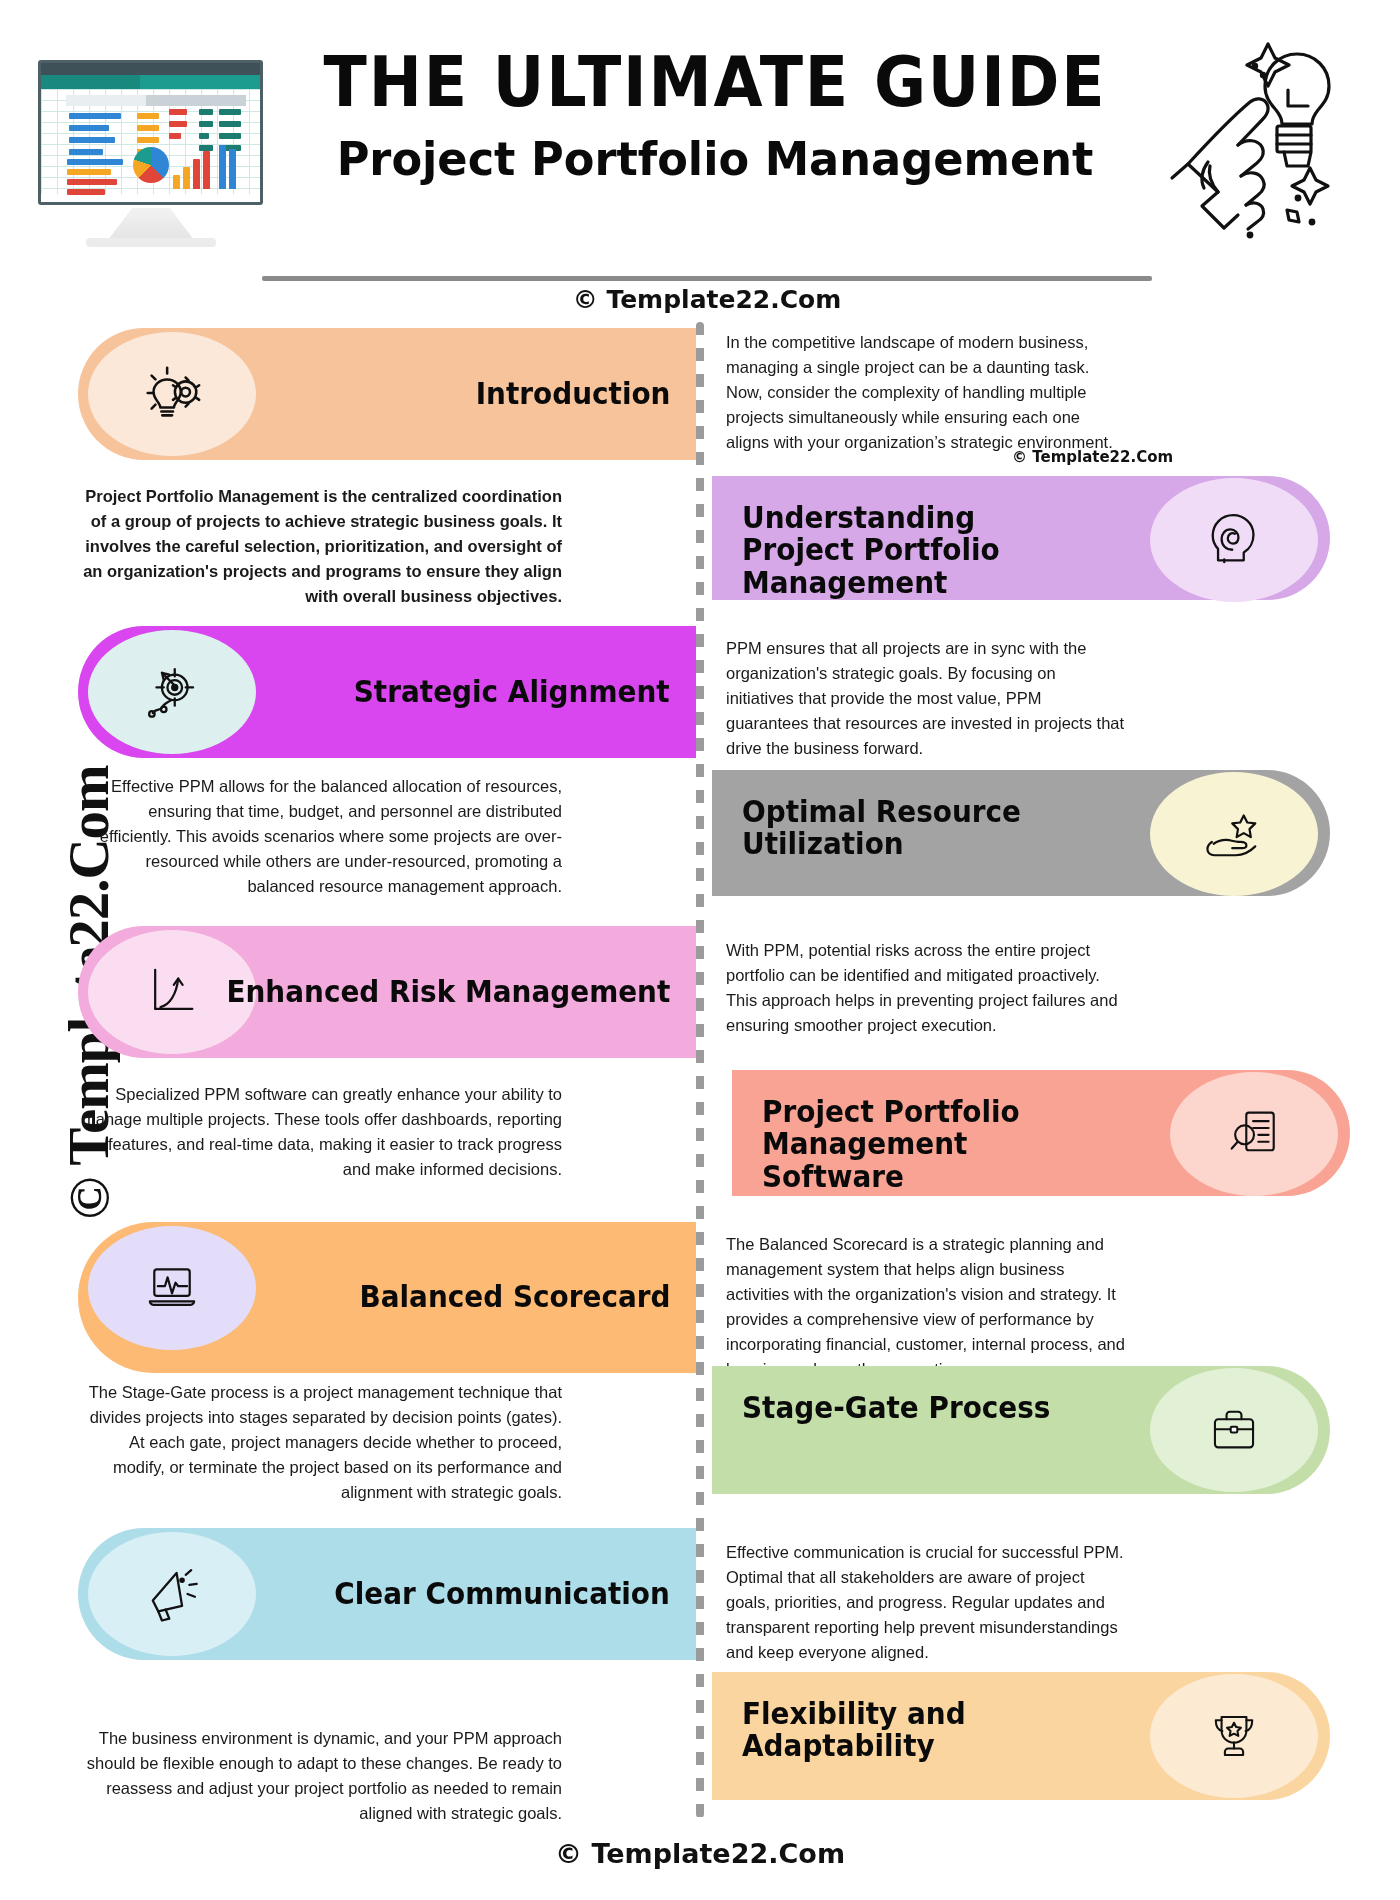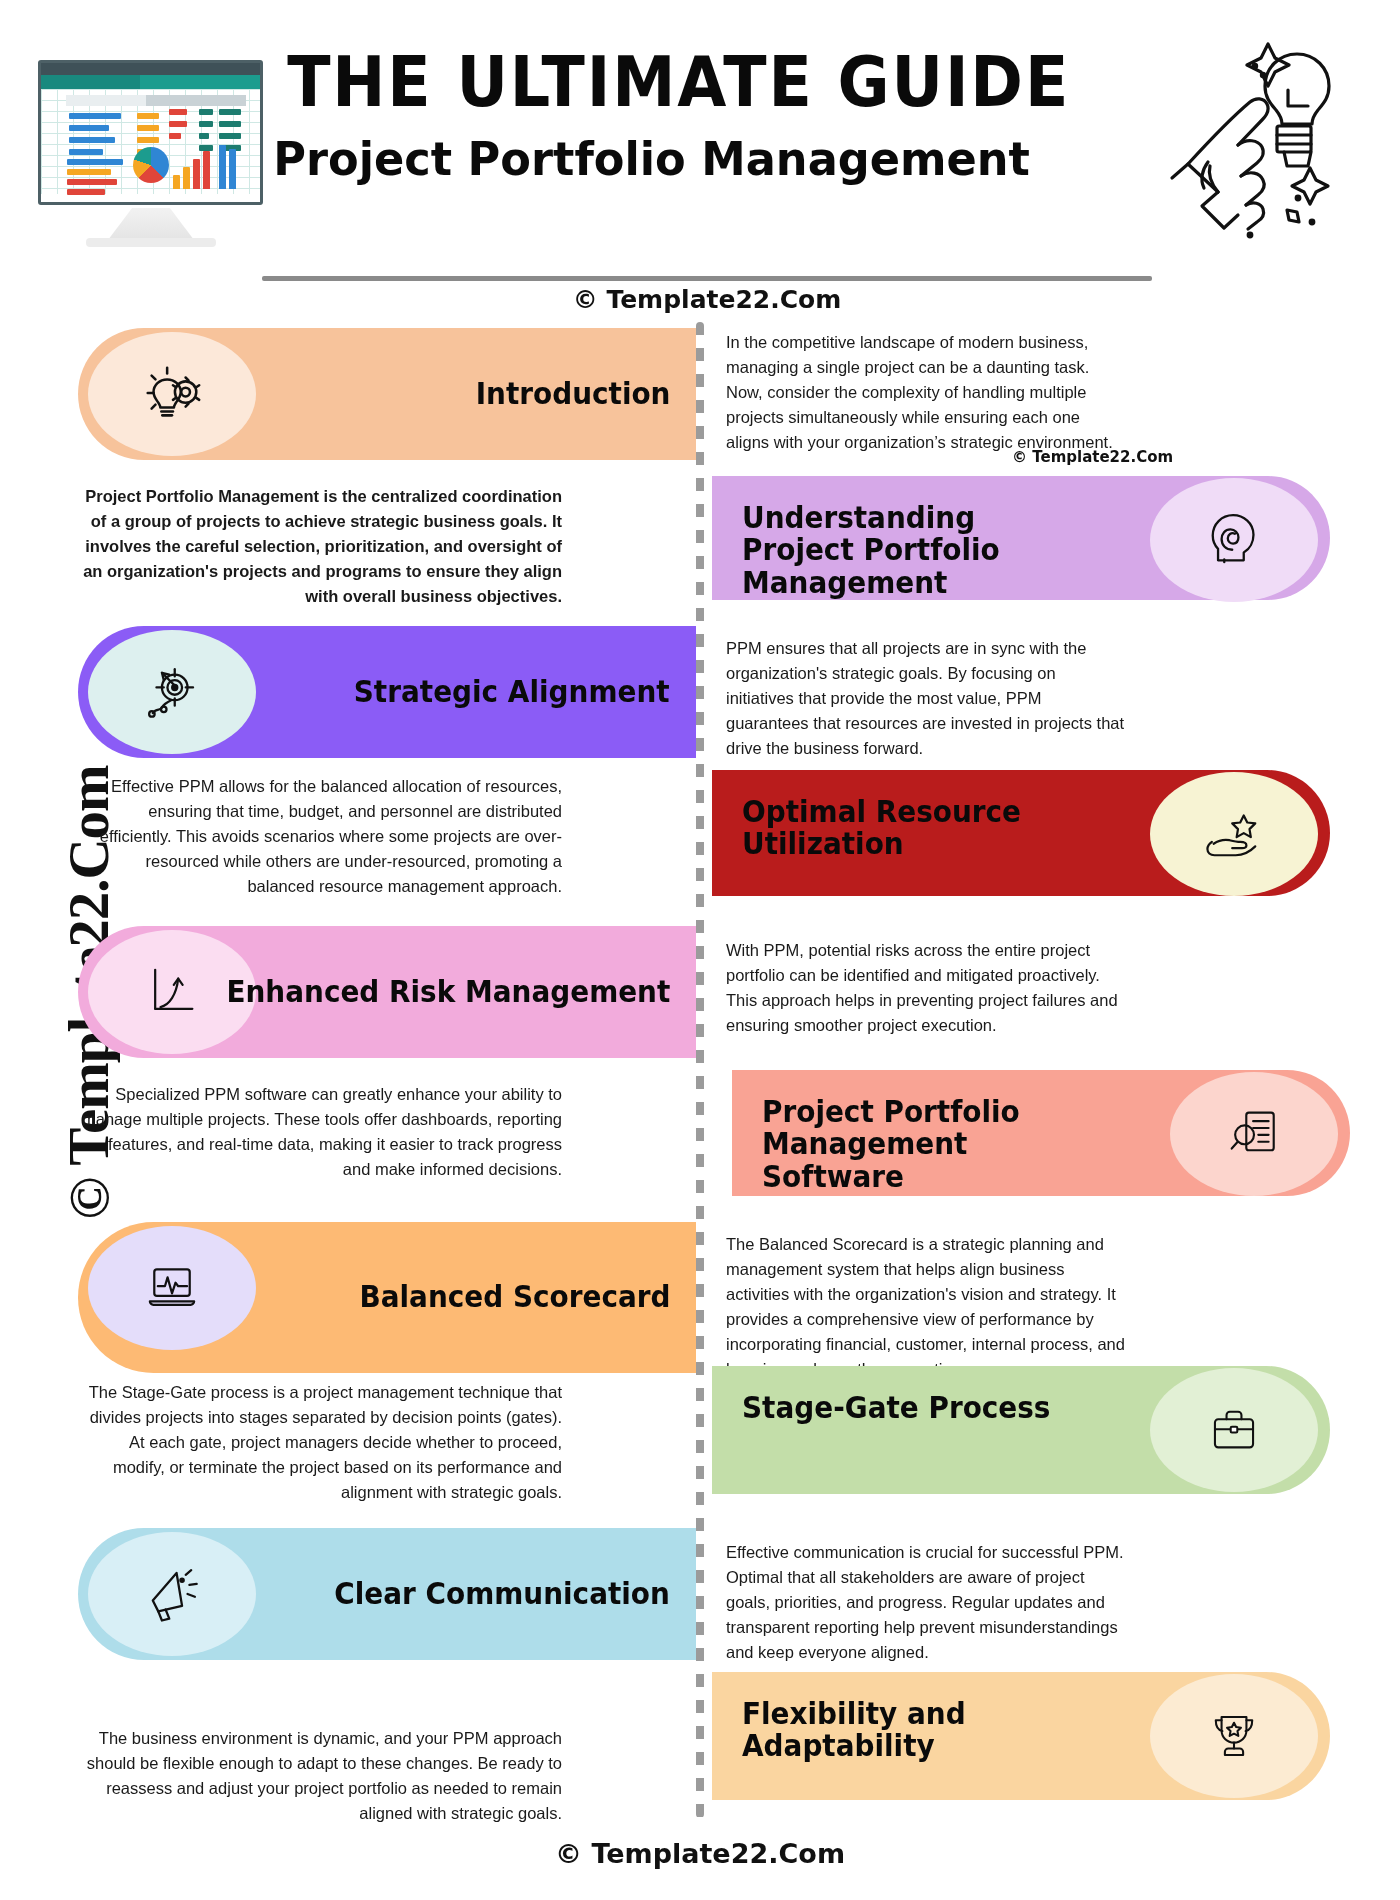--- a/index.html
+++ b/index.html
@@ -72,21 +72,21 @@
     width: 86px; height: 32px;
     background: linear-gradient(#f2f2f2, #e4e4e4);
     clip-path: polygon(28% 0, 72% 0, 100% 100%, 0 100%);
   }
   .monitor-base {
     position: absolute; left: 48px; top: 178px;
     width: 130px; height: 9px;
     background: #ececec; border-radius: 4px;
   }
 
-  .title-block { position:absolute; left:250px; top:48px; width:930px; text-align:left; }
+  .title-block { position:absolute; left:250px; top:48px; width:930px; text-align:center; }
   .main-title {
     font-family: "DejaVu Sans", sans-serif;
     font-weight: 700;
     font-size: 69px;
     letter-spacing: 2px;
     line-height: 1;
     color: #0a0a0a;
     transform: scaleX(0.92);
   }
   .sub-title {
@@ -300,21 +300,21 @@
           <path d="M36 28 c-4-2-8 1-8 5 c0 4 3 6 6 6 c4 0 6-3 6-7 c0-5-4-9-9-9 c-6 0-10 5-10 11 c0 7 5 12 12 12"></path>
         </svg>
       </div>
       <div class="wm-inpill" style="left:300px; top:-28px;">© Template22.Com</div>
       <div class="pill-title" style="top:26px; width:350px;">Understanding Project Portfolio Management</div>
     </div>
     <div class="para left" style="top:484px;font-weight:bold;">Project Portfolio Management is the centralized coordination of a group of projects to achieve strategic business goals. It involves the careful selection, prioritization, and oversight of an organization's projects and programs to ensure they align with overall business objectives.</div>
   </div>
 
   <div class="row">
-    <div class="pill left" style="top:626px; width:618px; height:132px; background:#8b5cf6;">
+    <div class="pill left" style="top:626px; width:618px; height:132px; background:#d946ef;">
       <div class="pill-icon-circle" style="left:10px; top:4px; background:#DDF0EF;">
         <svg viewBox="0 0 70 70" width="64" height="64" fill="none" stroke="#111" stroke-width="2.5" stroke-linecap="round" stroke-linejoin="round">
           <circle cx="38" cy="30" r="14"></circle>
           <circle cx="38" cy="30" r="8"></circle>
           <circle cx="38" cy="30" r="2.8" fill="#111"></circle>
           <line x1="38" y1="10" x2="38" y2="18"></line>
           <line x1="38" y1="42" x2="38" y2="50"></line>
           <line x1="18" y1="30" x2="26" y2="30"></line>
           <line x1="50" y1="30" x2="58" y2="30"></line>
           <path d="M24 14 l16 16"></path>
@@ -323,21 +323,21 @@
           <circle cx="13" cy="59" r="3"></circle>
           <circle cx="26" cy="54" r="3"></circle>
         </svg>
       </div>
       <div class="pill-title">Strategic Alignment</div>
     </div>
     <div class="para right" style="top:636px;">PPM ensures that all projects are in sync with the organization's strategic goals. By focusing on initiatives that provide the most value, PPM guarantees that resources are invested in projects that drive the business forward.</div>
   </div>
 
   <div class="row">
-    <div class="pill right" style="top:770px; width:618px; height:126px; background:#b91c1c;">
+    <div class="pill right" style="top:770px; width:618px; height:126px; background:#a3a3a3;">
       <div class="pill-icon-circle" style="right:12px; top:2px; background:#F7F3D3;">
         <svg viewBox="0 0 70 70" width="62" height="62" fill="none" stroke="#111" stroke-width="2.5" stroke-linecap="round" stroke-linejoin="round">
           <path d="M46 14 l4 8 l9 1 l-6.5 6.5 l1.5 9 l-8-4.5 l-8 4.5 l1.5-9 l-6.5-6.5 l9-1z"></path>
           <path d="M12 46 c6-4 12-5 18-4 c4 1 8 2 12 2 c4 0 7 1 7 4 c0 2-2 3-5 3 h-11"></path>
           <path d="M10 44 c-3 2-5 5-5 8 c0 4 3 7 8 7 h24 c8 0 16-4 22-10"></path>
         </svg>
       </div>
       <div class="pill-title" style="top:26px; width:350px;">Optimal Resource Utilization</div>
     </div>
     <div class="para left" style="top:774px;">Effective PPM allows for the balanced allocation of resources, ensuring that time, budget, and personnel are distributed efficiently. This avoids scenarios where some projects are over-resourced while others are under-resourced, promoting a balanced resource management approach.</div>

